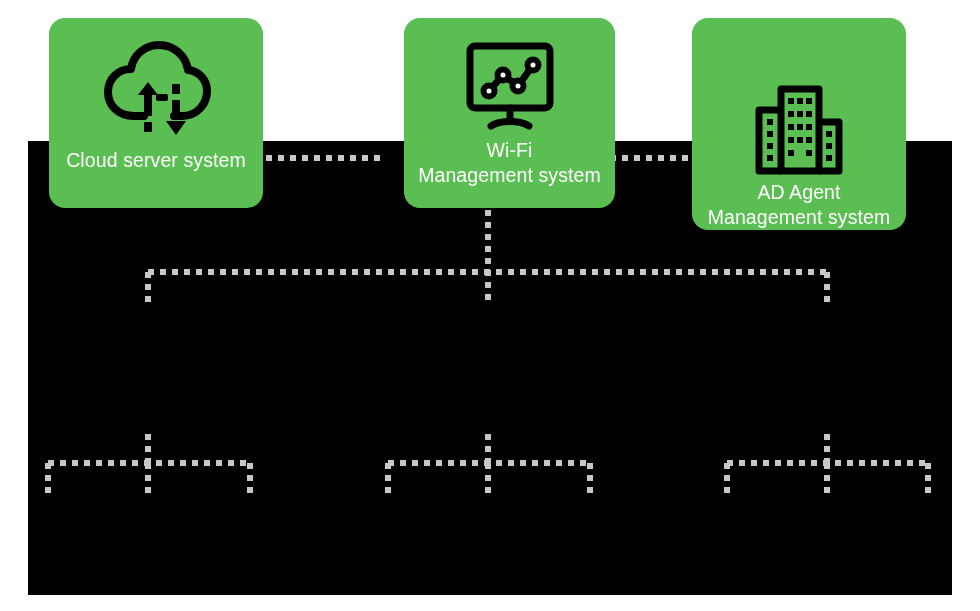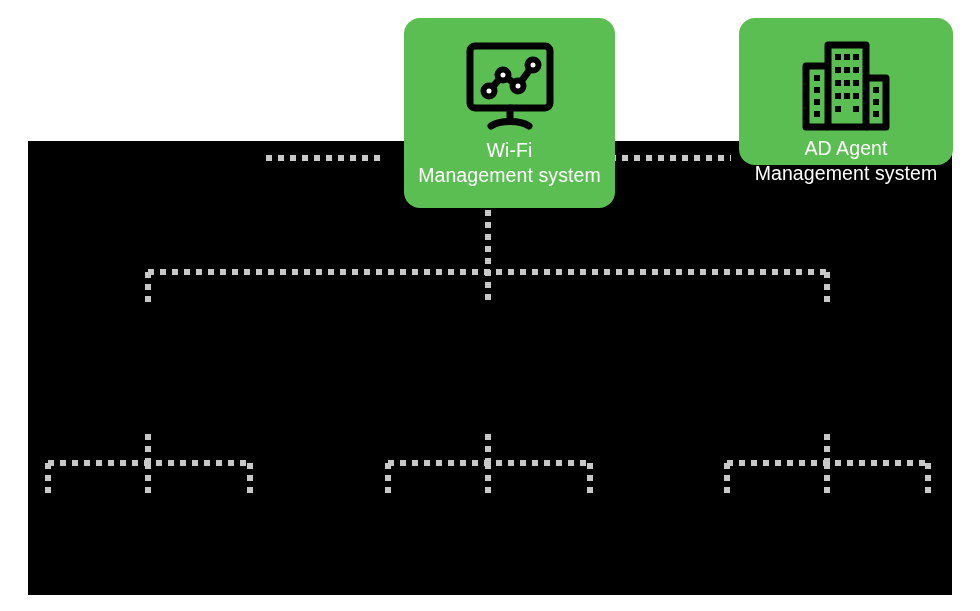--- a/index.html
+++ b/index.html
@@ -66,24 +66,25 @@
   #card-cloud .card-icon { margin-bottom: 8px; }
   #card-cloud .card-label { margin-top: 2px; }
   #card-wifi {
     left: 404px;
     top: 18px;
     width: 211px;
     height: 190px;
   }
   #card-wifi .card-icon { margin-bottom: 4px; }
   #card-ad {
-    left: 739px;
+    left: 692px;
     top: 18px;
     width: 214px;
-    height: 147px;
+    height: 212px;
+    justify-content: flex-end;
   }
   #card-ad .card-icon { margin-bottom: 4px; }
 </style>
 </head>
 <body>
 
 <div id="stage">
 
   <div id="backdrop"></div>
 
@@ -119,20 +120,40 @@
         <line x1="827" y1="434" x2="827" y2="466"></line>
         <line x1="727" y1="463" x2="928" y2="463"></line>
         <line x1="727" y1="463" x2="727" y2="497"></line>
         <line x1="827" y1="463" x2="827" y2="497"></line>
         <line x1="928" y1="463" x2="928" y2="497"></line>
       </g>
 
     </g>
   </svg>
 
+  <div class="card" id="card-cloud">
+    <span class="card-icon">
+      <svg width="112" height="98" viewBox="0 0 112 98">
+        <g fill="none" stroke="#000000" stroke-width="8" stroke-linecap="round" stroke-linejoin="round">
+          <path d="M34 76 C18 76 8 65 8 52 C8 39 18 29 31 29 C33 15 45 5 59 5 C74 5 86 16 88 30 C99 31 107 40 107 51 C107 64 97 76 82 76 L74 76"></path>
+          <path d="M34 76 L44 76"></path>
+        </g>
+        <g fill="#000000">
+          <rect x="44" y="82" width="8" height="10" rx="1"></rect>
+          <rect x="44" y="53" width="8" height="23" rx="1"></rect>
+          <path d="M48 42 L58 55 L38 55 Z"></path>
+          <rect x="56" y="54" width="12" height="7" rx="2"></rect>
+          <rect x="72" y="44" width="8" height="10" rx="1"></rect>
+          <rect x="72" y="60" width="8" height="20" rx="1"></rect>
+          <path d="M76 95 L86 81 L66 81 Z"></path>
+        </g>
+      </svg>
+    </span>
+    <span class="card-label">Cloud server system</span>
+  </div>
 
   <div class="card" id="card-wifi">
     <span class="card-icon">
       <svg width="104" height="94" viewBox="0 0 104 94">
         <g fill="none" stroke="#000000" stroke-width="7" stroke-linecap="round" stroke-linejoin="round">
           <rect x="12" y="6" width="80" height="62" rx="5"></rect>
           <path d="M52 68 L52 80"></path>
           <path d="M33 86 C42 80 62 80 71 86"></path>
           <path d="M31 51 L45 35 L60 46 L75 25"></path>
         </g>

